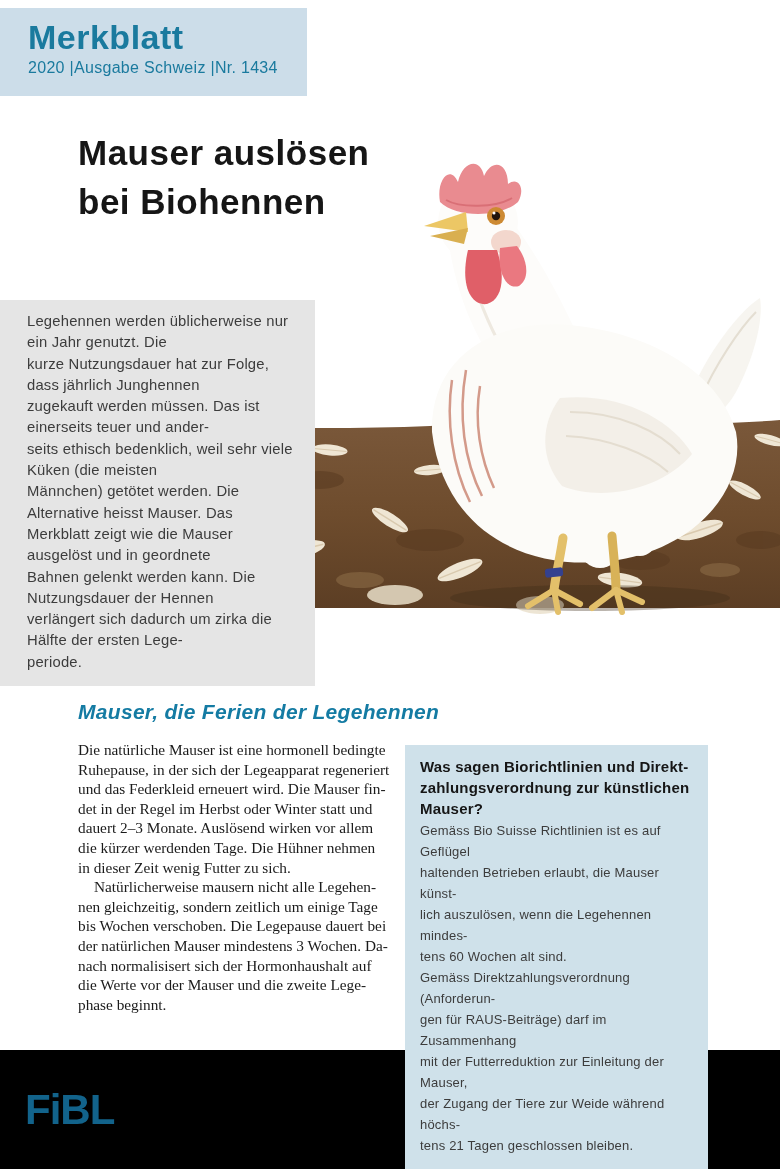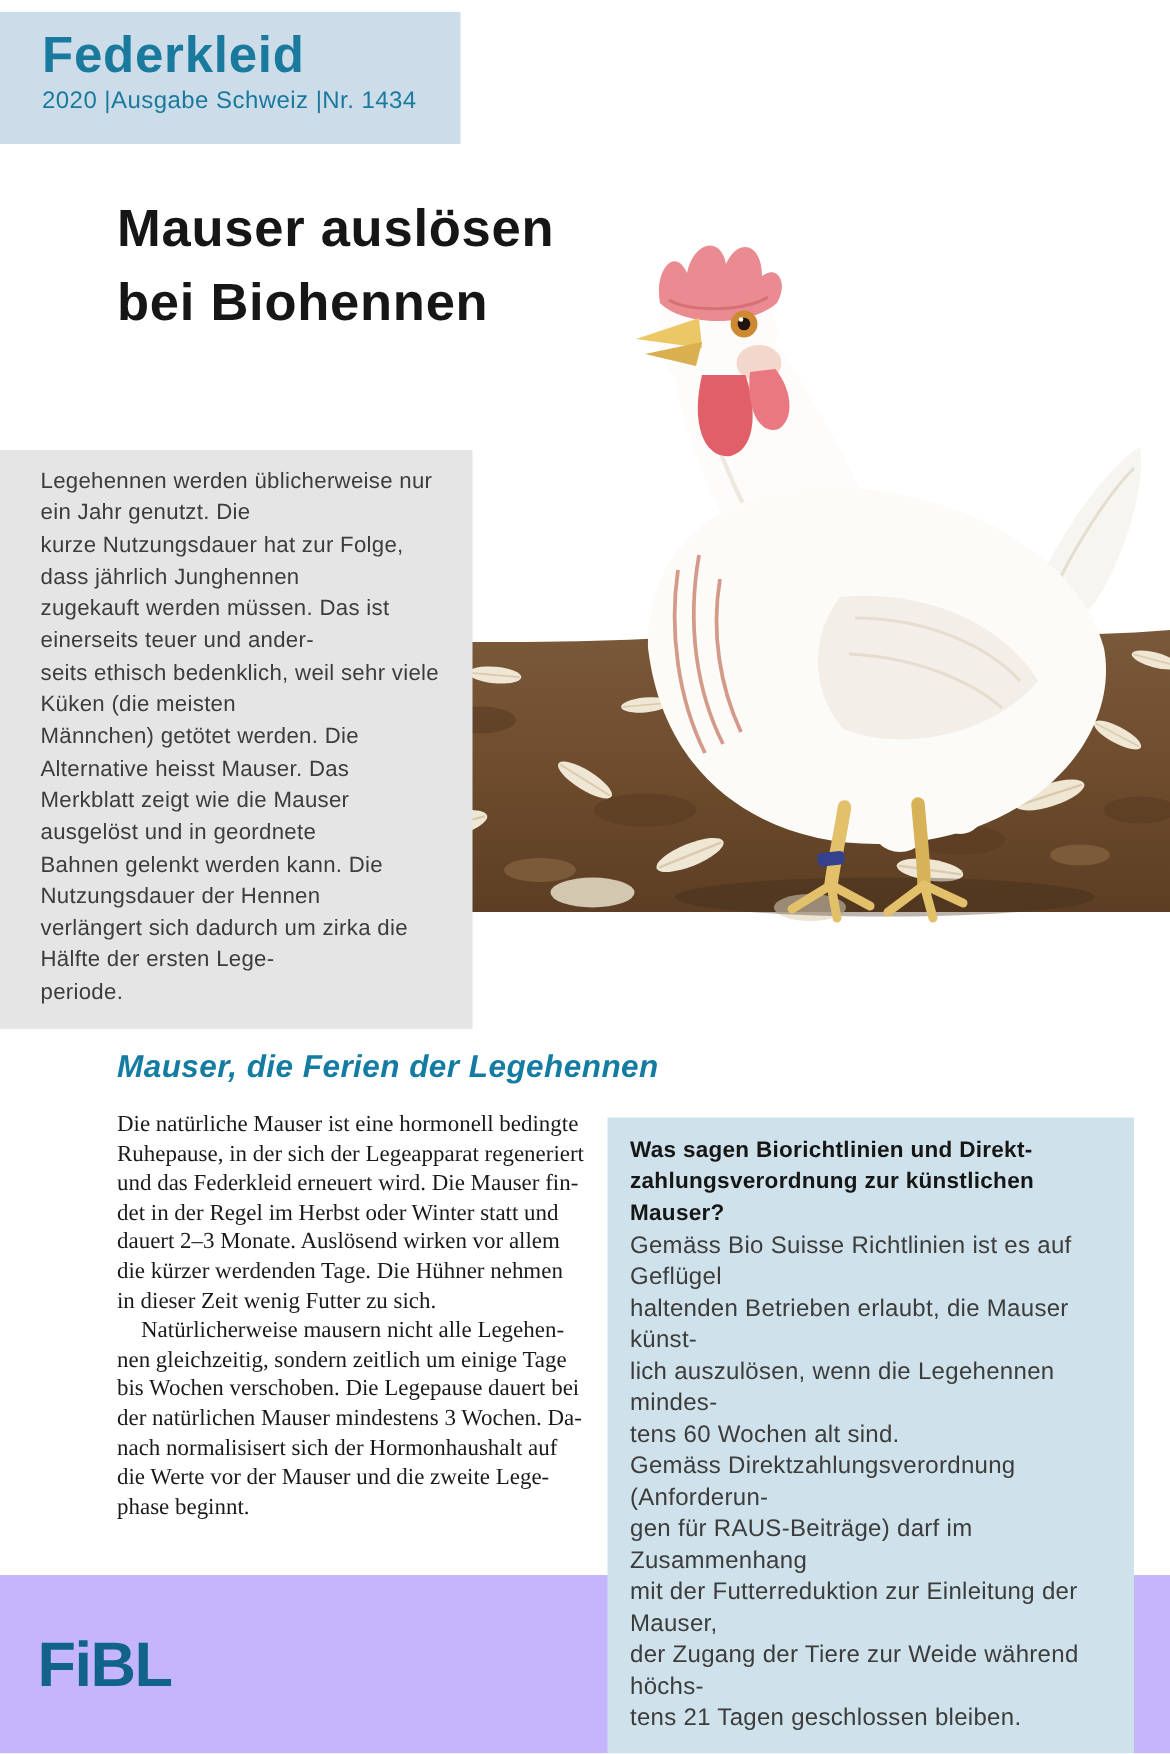--- a/index.html
+++ b/index.html
@@ -42,48 +42,48 @@
   }
   .body-column{
     position:absolute;left:78px;top:740px;width:314px;
     font-family:"Liberation Serif",serif;font-size:15.3px;line-height:19.6px;
     color:#1a1a1a;
   }
   .body-column p{margin:0;white-space:pre-line;}
   .body-column p.indented{text-indent:16px;}
   
   .info-box{
-    position:absolute;left:405px;top:745px;width:351px;box-sizing:border-box;
+    position:absolute;left:405px;top:745px;width:303px;box-sizing:border-box;
     background:#cfe1ea;padding:11px 14px 13px 15px;z-index:2;
   }
   .info-box-title{
     font-size:15px;line-height:21px;font-weight:700;color:#161616;
     white-space:pre-line;letter-spacing:0.2px;
   }
   .info-box-body{
-    margin-top:1px;font-size:16px;line-height:21px;color:#3c3c3c;
+    margin-top:1px;font-size:13px;line-height:21px;color:#3c3c3c;
     white-space:pre-line;letter-spacing:0.2px;
   }
   
   .footer-bar{
     position:absolute;left:0;top:1050px;width:780px;height:119px;
-    background:#c4b5fd;
+    background:#000000;
   }
   .fibl-logo{
     position:absolute;left:25px;top:36px;font-size:42px;font-weight:800;
     color:#12638b;letter-spacing:-1px;
   }
 </style>
 </head>
 <body>
 
 <div class="page">
 
   <div class="header-box">
-    <div class="header-title">Federkleid</div>
+    <div class="header-title">Merkblatt</div>
     <div class="header-meta">2020 |Ausgabe Schweiz |Nr. 1434</div>
   </div>
 
   <svg class="hen-photo" viewBox="0 0 780 520" aria-hidden="true">
     <defs>
       <g id="feather">
         <ellipse rx="16" ry="5" fill="#efe6d4"></ellipse>
         <line x1="-15" y1="0" x2="15" y2="0" stroke="#d9c9ae" stroke-width="1"></line>
       </g>
       <linearGradient id="soilg" x1="0" y1="0" x2="0" y2="1">

